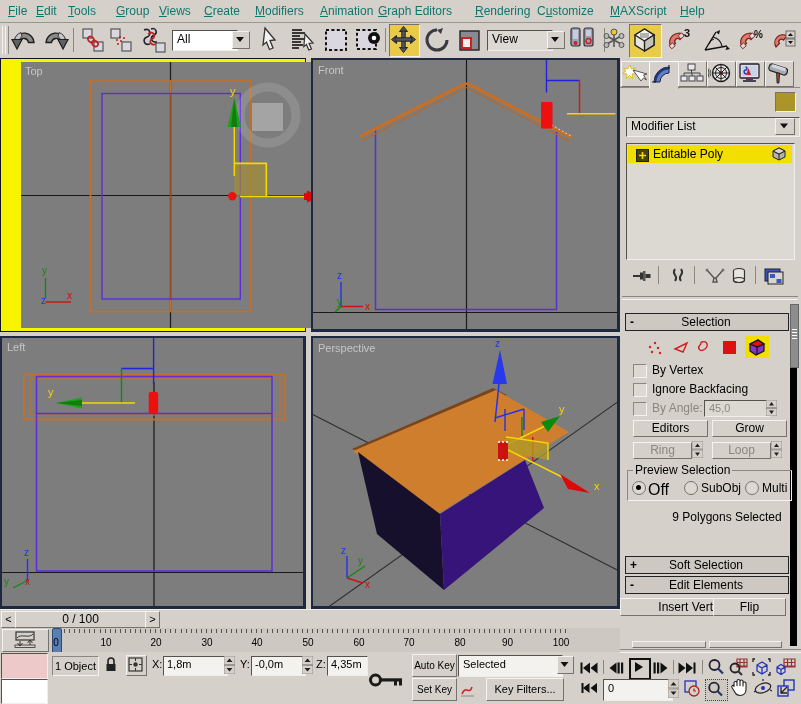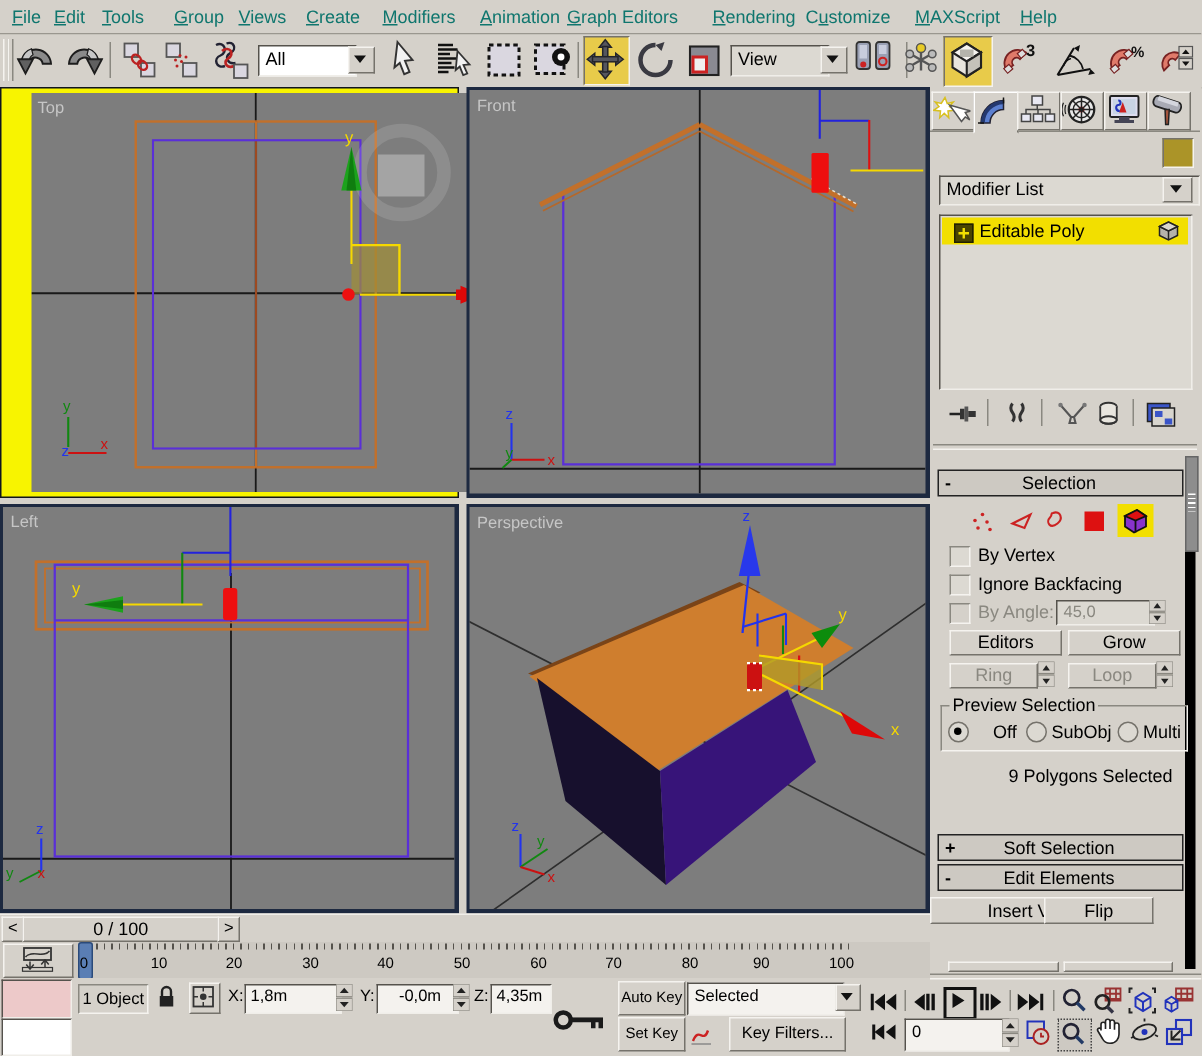--- a/index.html
+++ b/index.html
@@ -432,21 +432,21 @@
   <div class="abs whitefield" style="left:163px;top:4px;width:60px;height:17px;font-size:11px;padding:1px 0 0 3px;">1,8m</div>
   <div class="abs" style="left:224px;top:4px;width:11px;height:18px;">
     <svg width="11" height="18" viewBox="0 0 11 18">
         <rect x="0" y="0" width="11" height="8.5" fill="#d5d1ca" stroke="#8a8880" stroke-width="0.8"></rect>
         <rect x="0" y="9.5" width="11" height="8.5" fill="#d5d1ca" stroke="#8a8880" stroke-width="0.8"></rect>
         <polygon points="5.5,2.5 2.5,6 8.5,6" fill="#222"></polygon>
         <polygon points="5.5,15.5 2.5,12 8.5,12" fill="#222"></polygon>
       </svg>
   </div>
   <div class="abs" style="left:240px;top:6px;font-size:11px;">Y:</div>
-  <div class="abs whitefield" style="left:251px;top:4px;width:50px;height:17px;font-size:11px;padding:1px 0 0 3px;text-align:center;">-0,0m</div>
+  <div class="abs whitefield" style="left:251px;top:4px;width:50px;height:17px;font-size:11px;padding:1px 0 0 3px;">-0,0m</div>
   <div class="abs" style="left:302px;top:4px;width:11px;height:18px;">
     <svg width="11" height="18" viewBox="0 0 11 18">
         <rect x="0" y="0" width="11" height="8.5" fill="#d5d1ca" stroke="#8a8880" stroke-width="0.8"></rect>
         <rect x="0" y="9.5" width="11" height="8.5" fill="#d5d1ca" stroke="#8a8880" stroke-width="0.8"></rect>
         <polygon points="5.5,2.5 2.5,6 8.5,6" fill="#222"></polygon>
         <polygon points="5.5,15.5 2.5,12 8.5,12" fill="#222"></polygon>
       </svg>
   </div>
   <div class="abs" style="left:316px;top:6px;font-size:11px;">Z:</div>
   <div class="abs whitefield" style="left:327px;top:4px;width:36px;height:17px;font-size:11px;padding:1px 0 0 3px;overflow:hidden;">4,35m</div>
@@ -772,34 +772,34 @@
         <rect x="0" y="9" width="11" height="8" fill="#d5d1ca" stroke="#8a8880" stroke-width="0.8"></rect>
         <polygon points="5.5,2.5 3,6 8,6" fill="#222"></polygon>
         <polygon points="5.5,15 3,11.5 8,11.5" fill="#222"></polygon>
       </svg>
   </div>
   <div class="abs" style="left:7px;top:412px;width:163px;height:29px;border:1px solid;border-color:#8a8880 #f5f3ef #f5f3ef #8a8880;"></div>
   <div class="abs" style="left:13px;top:405px;font-size:12px;background:#d5d1ca;padding:0 2px;">Preview Selection</div>
   <div class="abs" style="left:12px;top:423px;width:12px;height:12px;border-radius:50%;background:#dcd9d2;border:1px solid #75726b;">
       <div style="margin:3px;width:5px;height:5px;border-radius:50%;background:#000;"></div>
     </div>
-  <div class="abs" style="left:42px;top:423px;font-size:12px;text-align:right;">Off</div>
+  <div class="abs" style="left:28px;top:423px;font-size:16px;text-align:right;">Off</div>
   <div class="abs" style="left:64px;top:423px;width:12px;height:12px;border-radius:50%;background:#dcd9d2;border:1px solid #75726b;"></div>
   <div class="abs" style="left:81px;top:423px;font-size:12px;">SubObj</div>
   <div class="abs" style="left:125px;top:423px;width:12px;height:12px;border-radius:50%;background:#dcd9d2;border:1px solid #75726b;"></div>
   <div class="abs" style="left:142px;top:423px;font-size:12px;">Multi</div>
   <div class="abs" style="left:22px;top:452px;width:170px;text-align:center;font-size:12px;">9 Polygons Selected</div>
 
   <div class="abs raised2" style="left:5px;top:498px;width:162px;height:16px;background:#cdc9c2;border:1px solid #222;">
     <div class="abs" style="left:4px;top:1px;font-size:12px;font-weight:bold;">+</div>
     <div class="abs" style="left:0;top:1px;width:160px;text-align:center;font-size:12px;">Soft Selection</div>
   </div>
 
   <div class="abs raised2" style="left:5px;top:518px;width:162px;height:16px;background:#cdc9c2;border:1px solid #222;">
     <div class="abs" style="left:4px;top:1px;font-size:12px;font-weight:bold;">-</div>
     <div class="abs" style="left:0;top:1px;width:160px;text-align:center;font-size:12px;">Edit Elements</div>
   </div>
   <div class="abs raised btxt" style="left:0;top:540px;width:72px;height:16px;line-height:16px;font-size:12px;padding-left:35px;">Insert Vertex</div>
-  <div class="abs raised btxt" style="left:76px;top:540px;width:71px;height:16px;line-height:16px;font-size:12px;">Flip</div>
+  <div class="abs raised btxt" style="left:93px;top:540px;width:71px;height:16px;line-height:16px;font-size:12px;">Flip</div>
   <div class="abs raised" style="left:12px;top:583px;width:72px;height:5px;"></div>
   <div class="abs raised" style="left:89px;top:583px;width:71px;height:5px;"></div>
   <div class="abs" style="left:0;top:591px;width:181px;height:2px;border-top:1px solid #8a8880;border-bottom:1px solid #f5f3ef;"></div>
 </div>
 
 </body></html>

